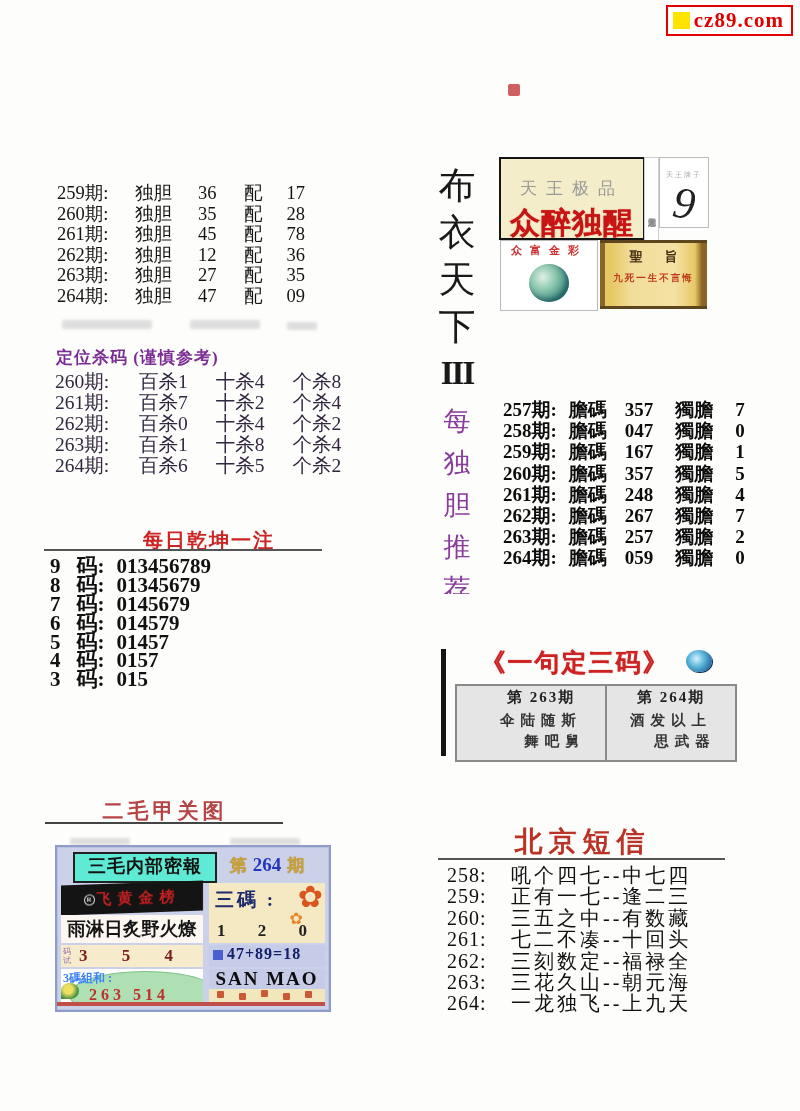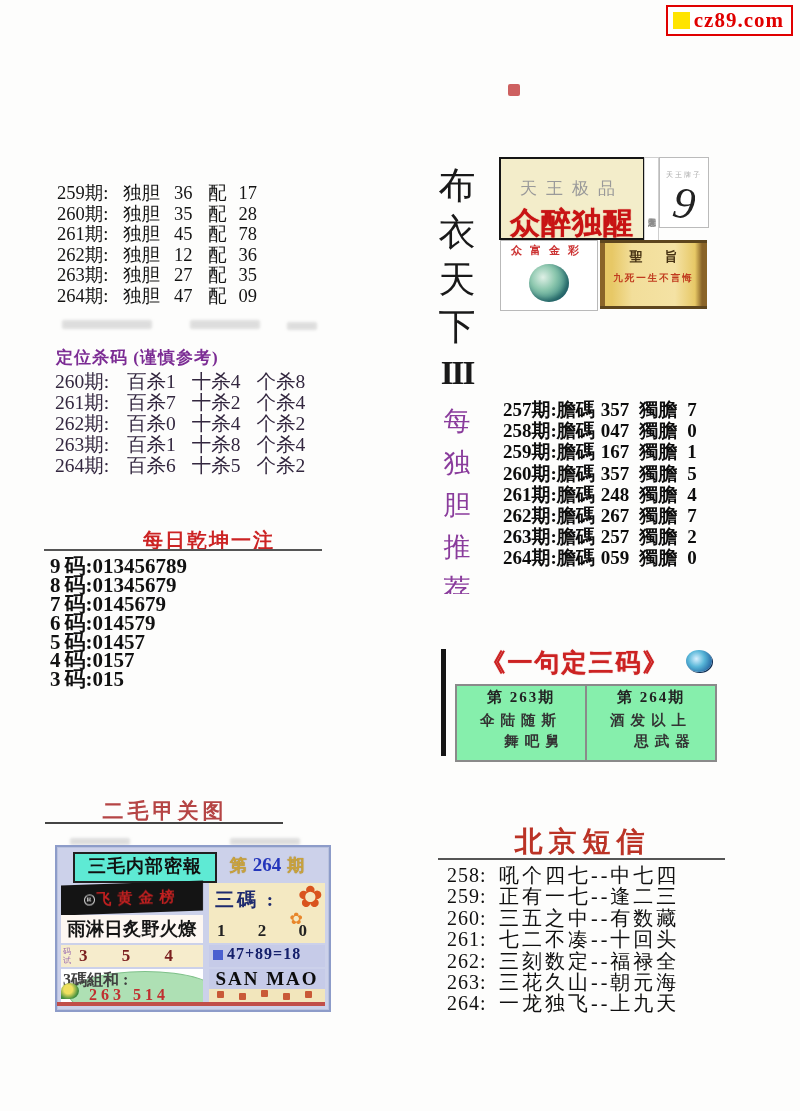--- a/index.html
+++ b/index.html
@@ -16,21 +16,21 @@
 
   
   .title{top:52px;left:0;width:760px;text-align:center;font-size:31px;font-weight:bold;color:#1c1c1c;
          letter-spacing:2px;}
   .title .blot{display:inline-block;width:15px;height:24px;background:#1d1d1d;border-radius:45% 60% 50% 40%;
          vertical-align:-2px;margin-left:-6px;}
   .seal{top:84px;left:508px;width:12px;height:12px;background:#c23a3a;opacity:.8;filter:blur(.6px);
         border-radius:2px;}
 
   
-  .rowline{display:flex;align-items:baseline;white-space:pre;}
+  .rowline{display:flex;align-items:baseline;white-space:pre;gap:12px;}
 
   .dudanpei{top:180px;left:57px;font-size:18.5px;color:#141414;}
   .dudanpei .rowline{height:20.6px;}
   .dudanpei .period{width:66px;}
   .dudanpei .lbl{margin-right:14px;}
   .dudanpei .v1{width:34px;}
   .dudanpei .lbl2{margin-right:12px;}
 
   .smudge{background:#c4c4c4;opacity:.55;filter:blur(1.4px);border-radius:2px;}
 
@@ -84,22 +84,22 @@
   .dudantui .v1{margin:0 10px 0 6px;}
   .dudantui .v2{margin-left:10px;}
 
   
   .yiju-bar{top:649px;left:441px;width:5px;height:107px;background:#151515;}
   .yiju-title{top:646px;left:455px;width:240px;text-align:center;color:#cc2222;font-weight:bold;
               font-size:25px;letter-spacing:2px;text-shadow:0 0 1px #cc2222;}
   .yiju-globe{top:650px;left:686px;width:26px;height:22px;border-radius:50%;
           background:radial-gradient(circle at 40% 40%, #d8f0ff 0%, #58b6d8 40%, #2b6fa8 75%, #123c6e 100%);
           box-shadow:1px 1px 0 #0a2a50;}
-  .yiju-table{top:684px;left:455px;width:258px;height:74px;background:#86efac;border:2px solid #8a8a8a;
-              display:flex;}
+  .yiju-table{top:684px;left:455px;width:258px;height:74px;background:#e5e5e5;border:2px solid #8a8a8a;
+              display:flex;padding-left:20px;}
   .yiju-col{flex:1;padding-top:2px;}
   .yiju-col + .yiju-col{border-left:2px solid #8a8a8a;}
   .yiju-col .ph{text-align:center;font-weight:bold;font-size:15px;color:#222;letter-spacing:2px;}
   .yiju-col .l1{text-align:center;font-weight:bold;font-size:14.5px;color:#333;letter-spacing:6px;margin-top:4px;}
   .yiju-col .l2{text-align:center;font-weight:bold;font-size:14.5px;color:#333;letter-spacing:6px;margin-top:2px;
                 text-indent:28px;}
 
   
   .ermao{top:797px;left:0;width:330px;text-align:center;color:#b54545;font-weight:bold;font-size:21px;
          letter-spacing:4px;}
@@ -128,21 +128,21 @@
   .flower{position:absolute;color:#d9541e;}
   .c-digitsrow{top:98px;left:4px;width:142px;height:22px;background:#f6eccc;}
   .c-digitsrow .side{position:absolute;left:2px;top:2px;color:#9b6bb0;font-size:8px;line-height:9px;}
   .c-digitsrow .digs{color:#7a1f1f;font-weight:bold;font-size:17px;letter-spacing:15px;margin:1px 0 0 18px;}
   .c-formula{top:98px;left:152px;width:116px;height:22px;background:#c6cbe8;}
   .c-formula .ic{display:inline-block;width:10px;height:10px;background:#4a5fd0;margin:0 4px 0 4px;vertical-align:-1px;}
   .c-formula .f{color:#15206b;font-weight:bold;font-size:16px;letter-spacing:1px;text-align:center;}
   .c-zuhe{top:122px;left:4px;width:142px;height:33px;background:#fff;}
   .c-zuhe .ellipse{position:absolute;left:8px;top:2px;width:150px;height:46px;background:#aee0b4;
                    border-radius:50%;border:1px solid #7fc08a;}
-  .c-zuhe .lab{position:absolute;left:2px;top:1px;color:#404040;font-weight:bold;font-size:16px;}
+  .c-zuhe .lab{position:absolute;left:2px;top:1px;color:#3b82f6;font-weight:bold;font-size:12px;}
   .c-zuhe .val{position:absolute;left:28px;top:17px;color:#c03030;font-weight:bold;font-size:16px;letter-spacing:4px;}
   .c-zuhe .leaf{position:absolute;left:0px;top:14px;width:18px;height:16px;border-radius:50% 50% 50% 0;
                 background:radial-gradient(circle at 40% 40%, #f0e060 0 30%, #3f8d3f 70%);}
   .c-brand{top:122px;left:152px;width:116px;height:20px;background:#c6cbe8;text-align:center;
            font-weight:bold;font-size:19px;letter-spacing:2px;color:#0c0c0c;line-height:20px;}
   .c-paint{top:142px;left:152px;width:116px;height:13px;background:#f2e6bc;}
   .c-paint i{position:absolute;width:7px;height:7px;background:#c24020;border-radius:1px;opacity:.85;}
   .c-strip{top:155px;left:0px;width:268px;height:4px;background:#c04038;opacity:.9;filter:blur(.5px);}
 
   

